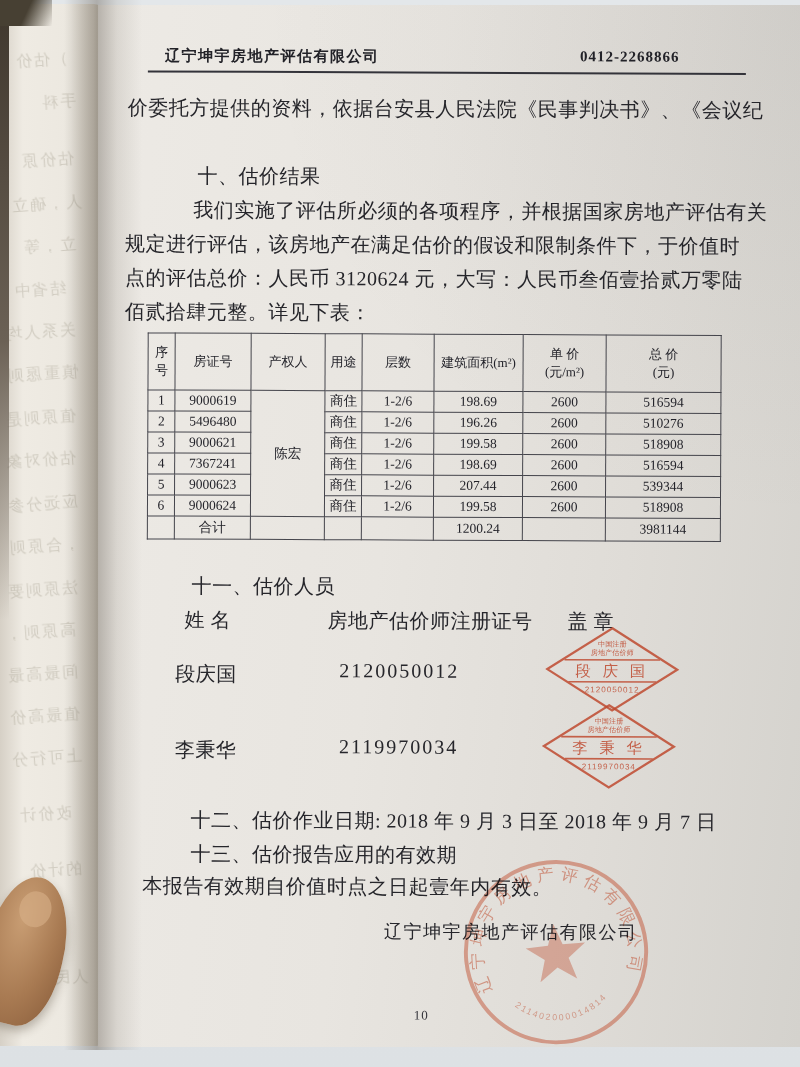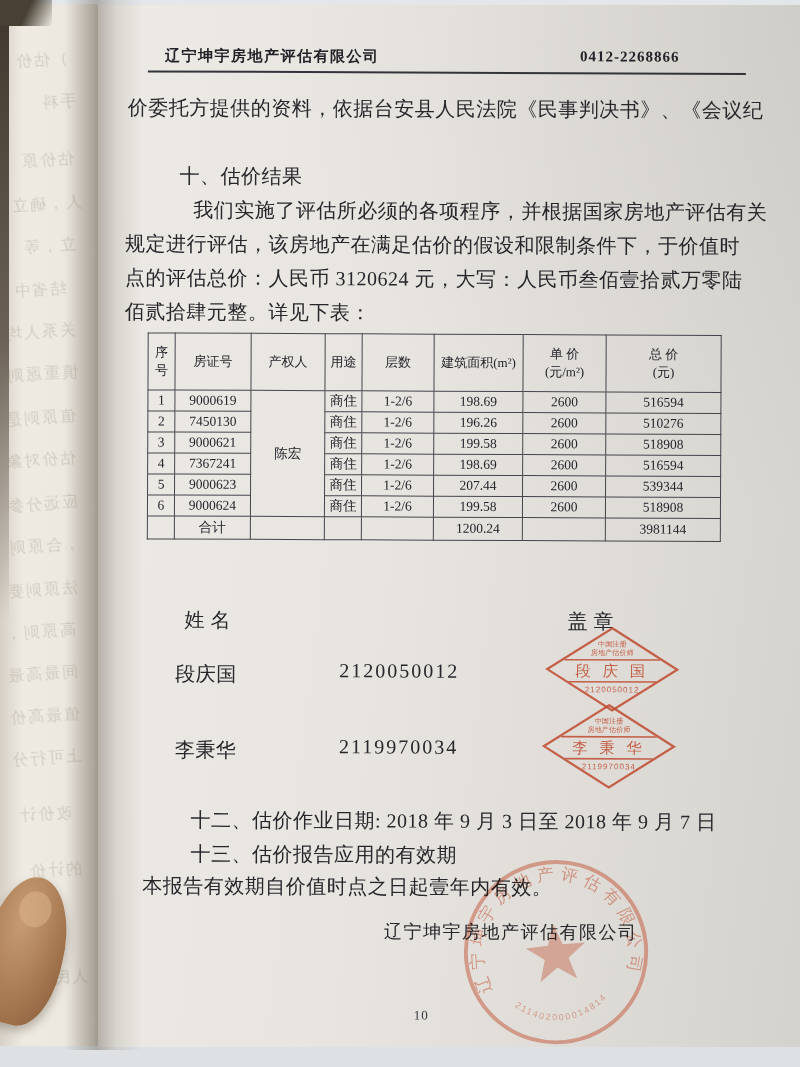--- a/index.html
+++ b/index.html
@@ -89,21 +89,21 @@
   <div class="corner-dark"></div>
   <div class="gutter"></div>
 
   <div class="content">
 
     <span class="t hdr" style="left:165px;top:46px">辽宁坤宇房地产评估有限公司</span>
     <span class="t hdr" style="left:580px;top:46px;letter-spacing:1px">0412-2268866</span>
     <div class="hdr-rule"></div>
 
     <span class="t" style="left:128px;top:94px">价委托方提供的资料，依据台安县人民法院《民事判决书》、《会议纪</span>
-    <span class="t" style="left:180px;top:162px">十、估价结果</span>
+    <span class="t" style="left:198px;top:162px">十、估价结果</span>
     <span class="t" style="left:194px;top:196px">我们实施了评估所必须的各项程序，并根据国家房地产评估有关</span>
     <span class="t" style="left:126px;top:230px">规定进行评估，该房地产在满足估价的假设和限制条件下，于价值时</span>
     <span class="t" style="left:126px;top:264px">点的评估总价：人民币 3120624 元，大写：人民币叁佰壹拾贰万零陆</span>
     <span class="t" style="left:126px;top:298px">佰贰拾肆元整。详见下表：</span>
 
     <table>
       <colgroup>
         <col style="width:27px">
           <col style="width:76px">
           <col style="width:74px">
@@ -134,21 +134,21 @@
           <td>9000619</td>
           <td rowspan="6">陈宏</td>
           <td>商住</td>
           <td>1-2/6</td>
           <td>198.69</td>
           <td>2600</td>
           <td>516594</td>
         </tr>
         <tr>
           <td>2</td>
-          <td>7450130</td>
+          <td>5496480</td>
           <td>商住</td>
           <td>1-2/6</td>
           <td>196.26</td>
           <td>2600</td>
           <td>510276</td>
         </tr>
         <tr>
           <td>3</td>
           <td>9000621</td>
           <td>商住</td>
@@ -190,21 +190,23 @@
           <td></td>
           <td></td>
           <td></td>
           <td>1200.24</td>
           <td></td>
           <td>3981144</td>
         </tr>
       </tbody>
     </table>
 
+    <span class="t" style="left:194px;top:572px">十一、估价人员</span>
     <span class="t" style="left:187px;top:606px">姓  名</span>
+    <span class="t" style="left:330px;top:606px">房地产估价师注册证号</span>
     <span class="t" style="left:570px;top:606px">盖  章</span>
 
     <span class="t" style="left:178px;top:660px">段庆国</span>
     <span class="t" style="left:342px;top:658px;letter-spacing:2px">2120050012</span>
     <span class="t" style="left:178px;top:736px">李秉华</span>
     <span class="t" style="left:342px;top:734px;letter-spacing:2px">2119970034</span>
 
     <svg class="seal-d" style="left:548px;top:624px" width="134" height="86" viewBox="0 0 140 90">
       <g stroke="#bf4a30" fill="none" stroke-width="2.4" opacity="0.85">
         <polygon points="70,2 138,45 70,88 2,45"></polygon>

